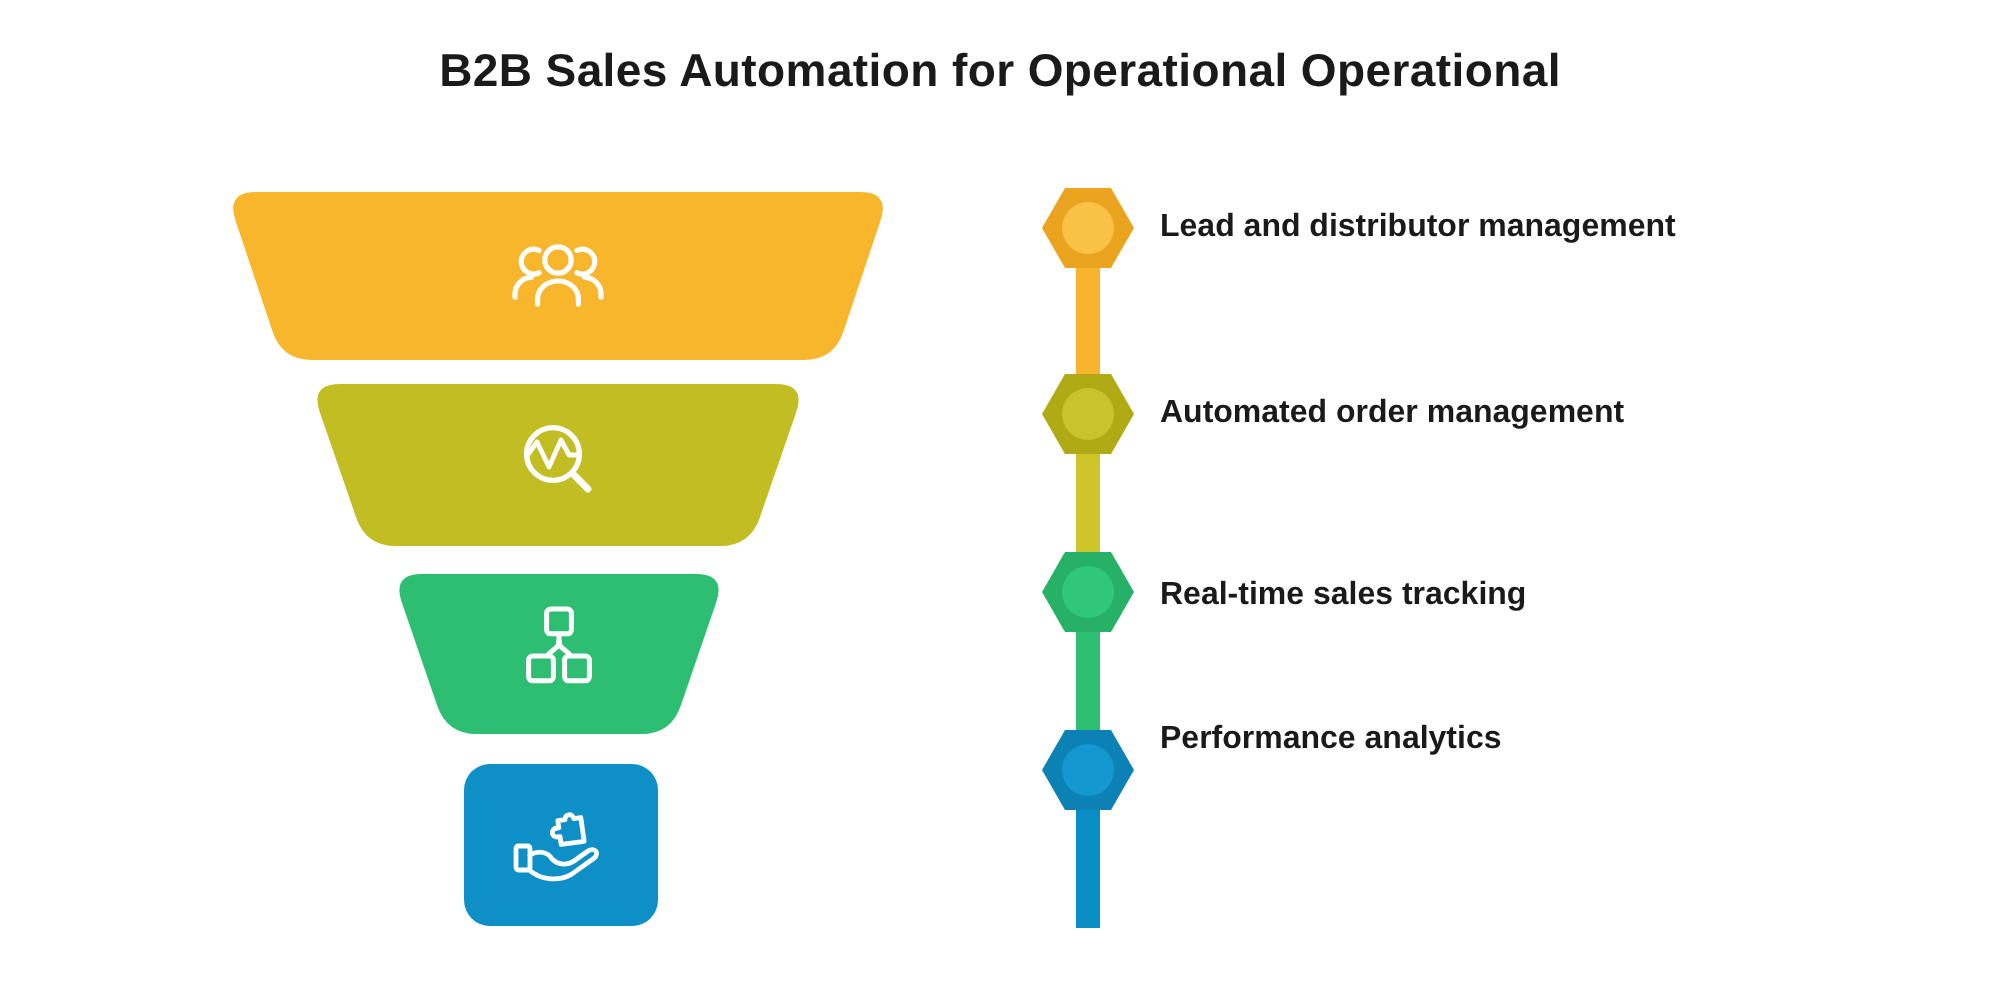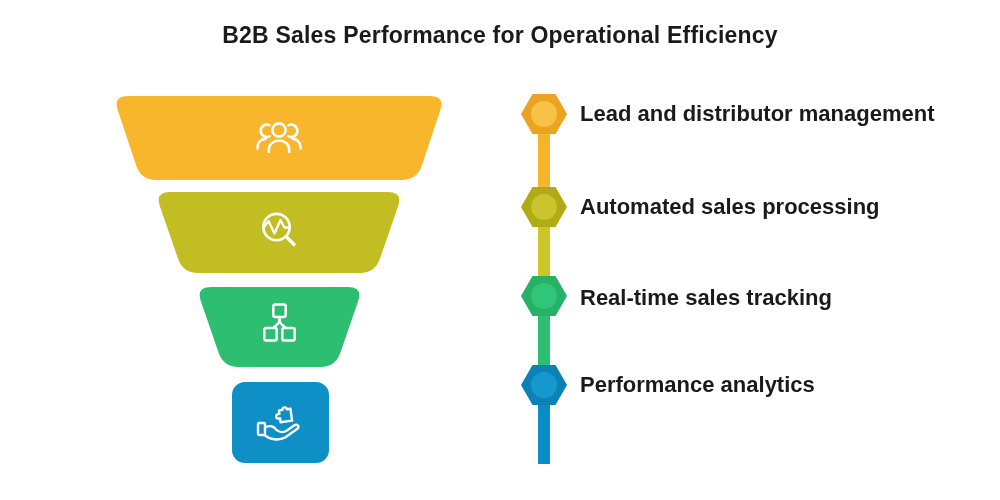--- a/index.html
+++ b/index.html
@@ -22,37 +22,37 @@
   .funnel-level{position:absolute;display:block;}
   .lvl1{left:113px;top:96px;}
   .lvl2{left:155px;top:192px;}
   .lvl3{left:196px;top:287px;}
   .lvl4{left:232px;top:382px;}
   .timeline{position:absolute;left:520px;top:92px;}
   .tl-label{
     position:absolute;
     left:580px;
     width:380px;
-    font-size:22px;
+    font-size:16px;
     font-weight:bold;
     color:#1a1a1a;
     line-height:19px;
   }
   .lbl1{top:104px;}
   .lbl2{top:197px;}
   .lbl3{top:288px;}
-  .lbl4{top:375px;}
+  .lbl4{top:360px;}
   .icon-stroke{fill:none;stroke:#ffffff;stroke-linecap:round;stroke-linejoin:round;}
 </style>
 </head>
 <body>
 
 <div class="page">
 
-  <div class="title">B2B Sales Performance for Operational Efficiency</div>
+  <div class="title">B2B Sales Automation for Operational Operational</div>
 
   <svg class="funnel-level lvl1" width="332" height="84" viewBox="0 0 332 84">
     <path d="M15 0 L317 0 Q332 0 327.26 14.23 L308.74 69.77 Q304 84 289 84 L43 84 Q28 84 23.26 69.77 L4.74 14.23 Q0 0 15 0 Z" fill="#F8B62D"></path>
     <g transform="translate(141,23)" class="icon-stroke" stroke-width="2.6">
       <path d="M15.5 6.2 A6.2 6.2 0 1 0 15.5 17.4"></path>
       <path d="M34.5 6.2 A6.2 6.2 0 1 1 34.5 17.4"></path>
       <path d="M3.5 29.5 V27.8 A8.8 8.3 0 0 1 11.8 19.6"></path>
       <path d="M46.5 29.5 V27.8 A8.8 8.3 0 0 0 38.2 19.6"></path>
       <circle cx="25" cy="11" r="6.6"></circle>
       <path d="M14.8 33 V30.5 A10.2 9 0 0 1 35.2 30.5 V33"></path>
@@ -102,17 +102,17 @@
     <circle cx="24" cy="115" r="13" fill="#C9C32E"></circle>
 
     <polygon points="1,204 12.5,184 35.5,184 47,204 35.5,224 12.5,224" fill="#26B167"></polygon>
     <circle cx="24" cy="204" r="13" fill="#31C77A"></circle>
 
     <polygon points="1,293 12.5,273 35.5,273 47,293 35.5,313 12.5,313" fill="#0C81B5"></polygon>
     <circle cx="24" cy="293" r="13" fill="#1598CF"></circle>
   </svg>
 
   <div class="tl-label lbl1">Lead and distributor management</div>
-  <div class="tl-label lbl2">Automated sales processing</div>
+  <div class="tl-label lbl2">Automated order management</div>
   <div class="tl-label lbl3">Real-time sales tracking</div>
   <div class="tl-label lbl4">Performance analytics</div>
 
 </div>
 
 </body></html>

